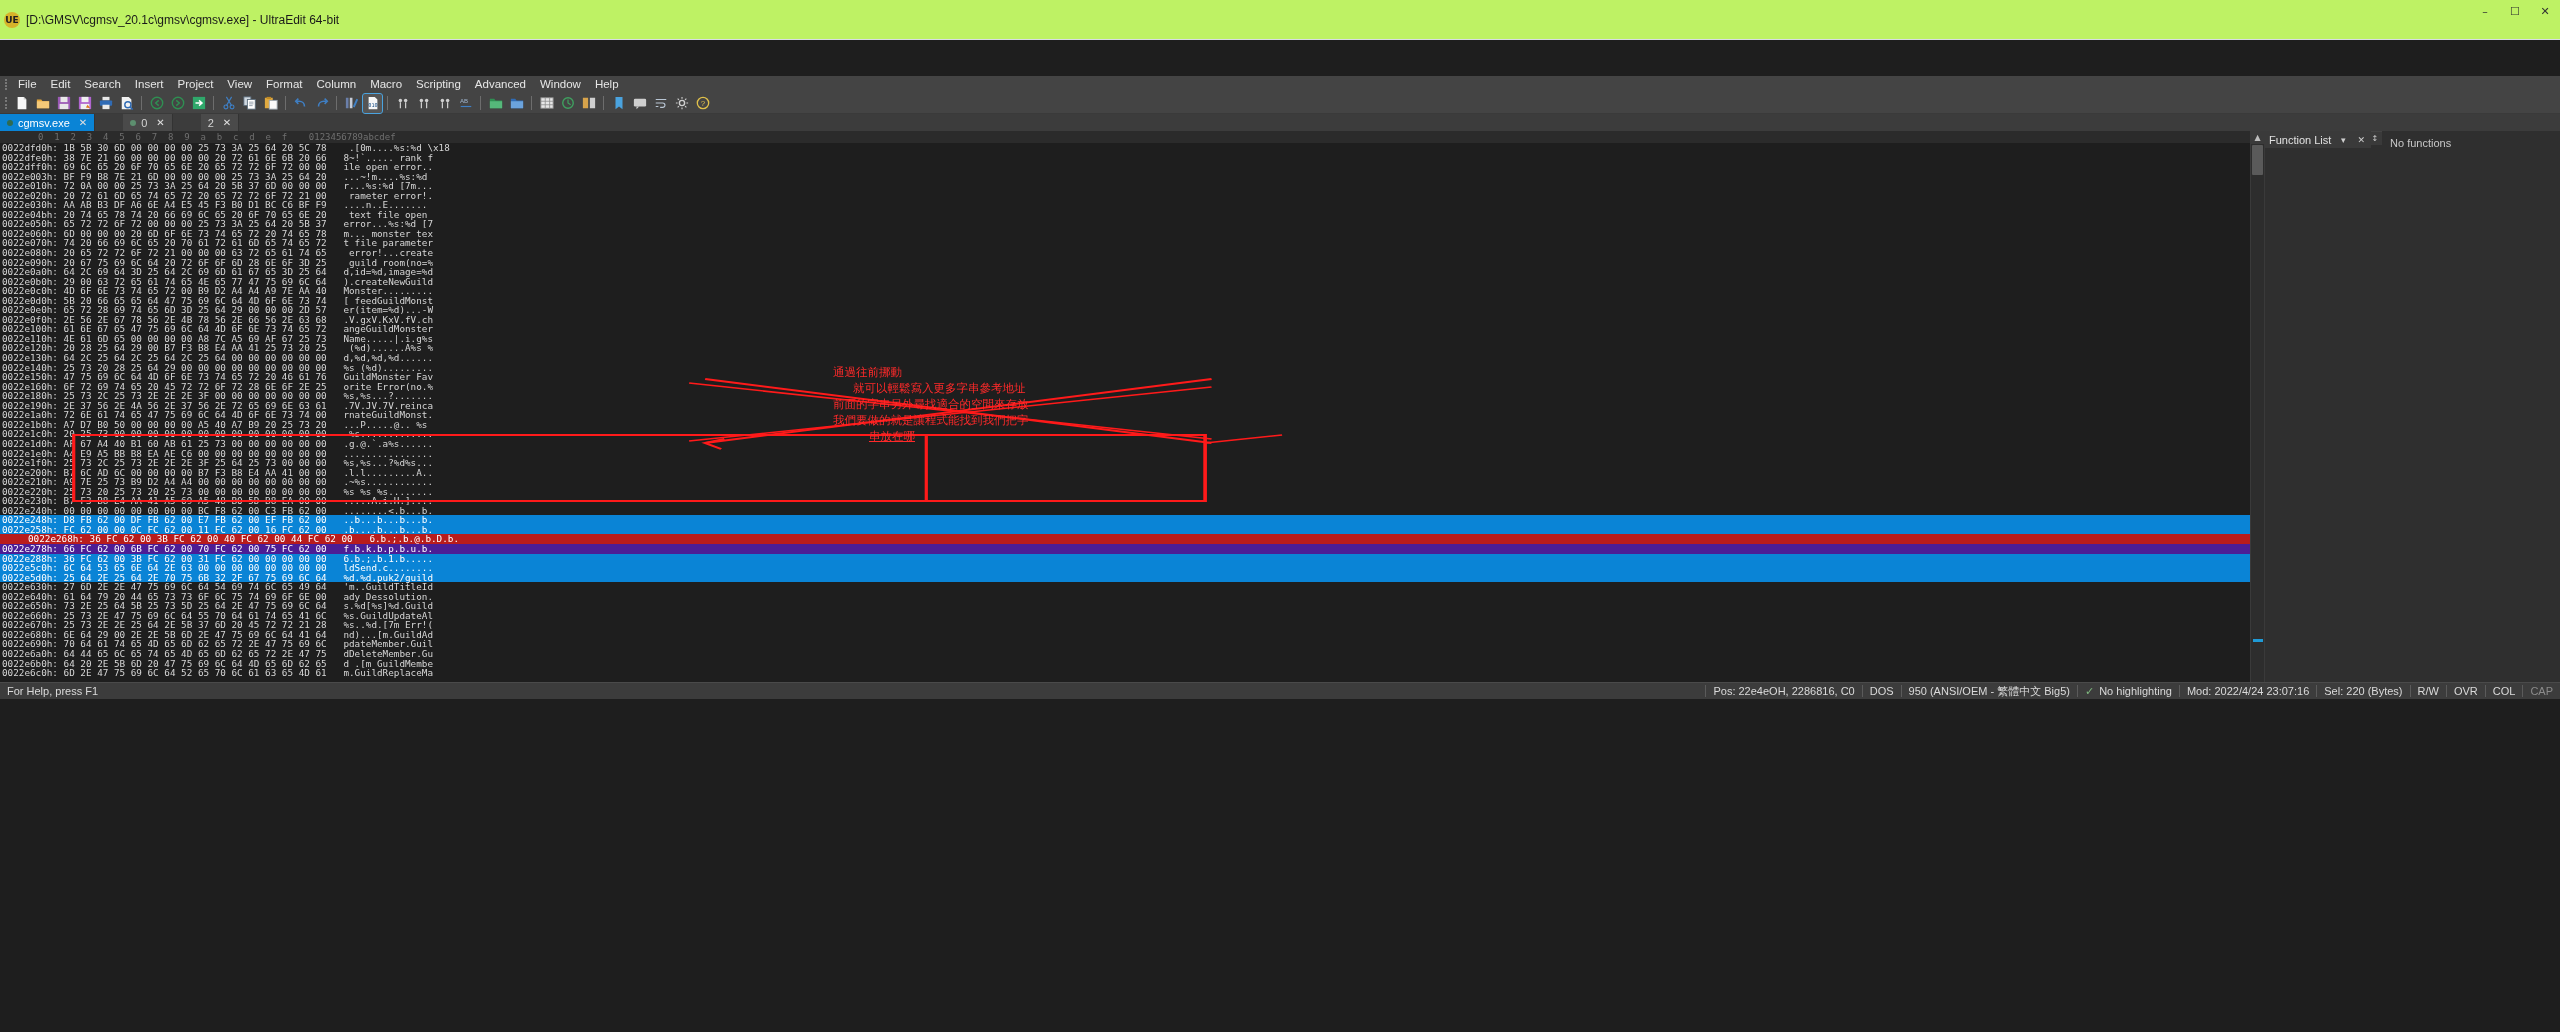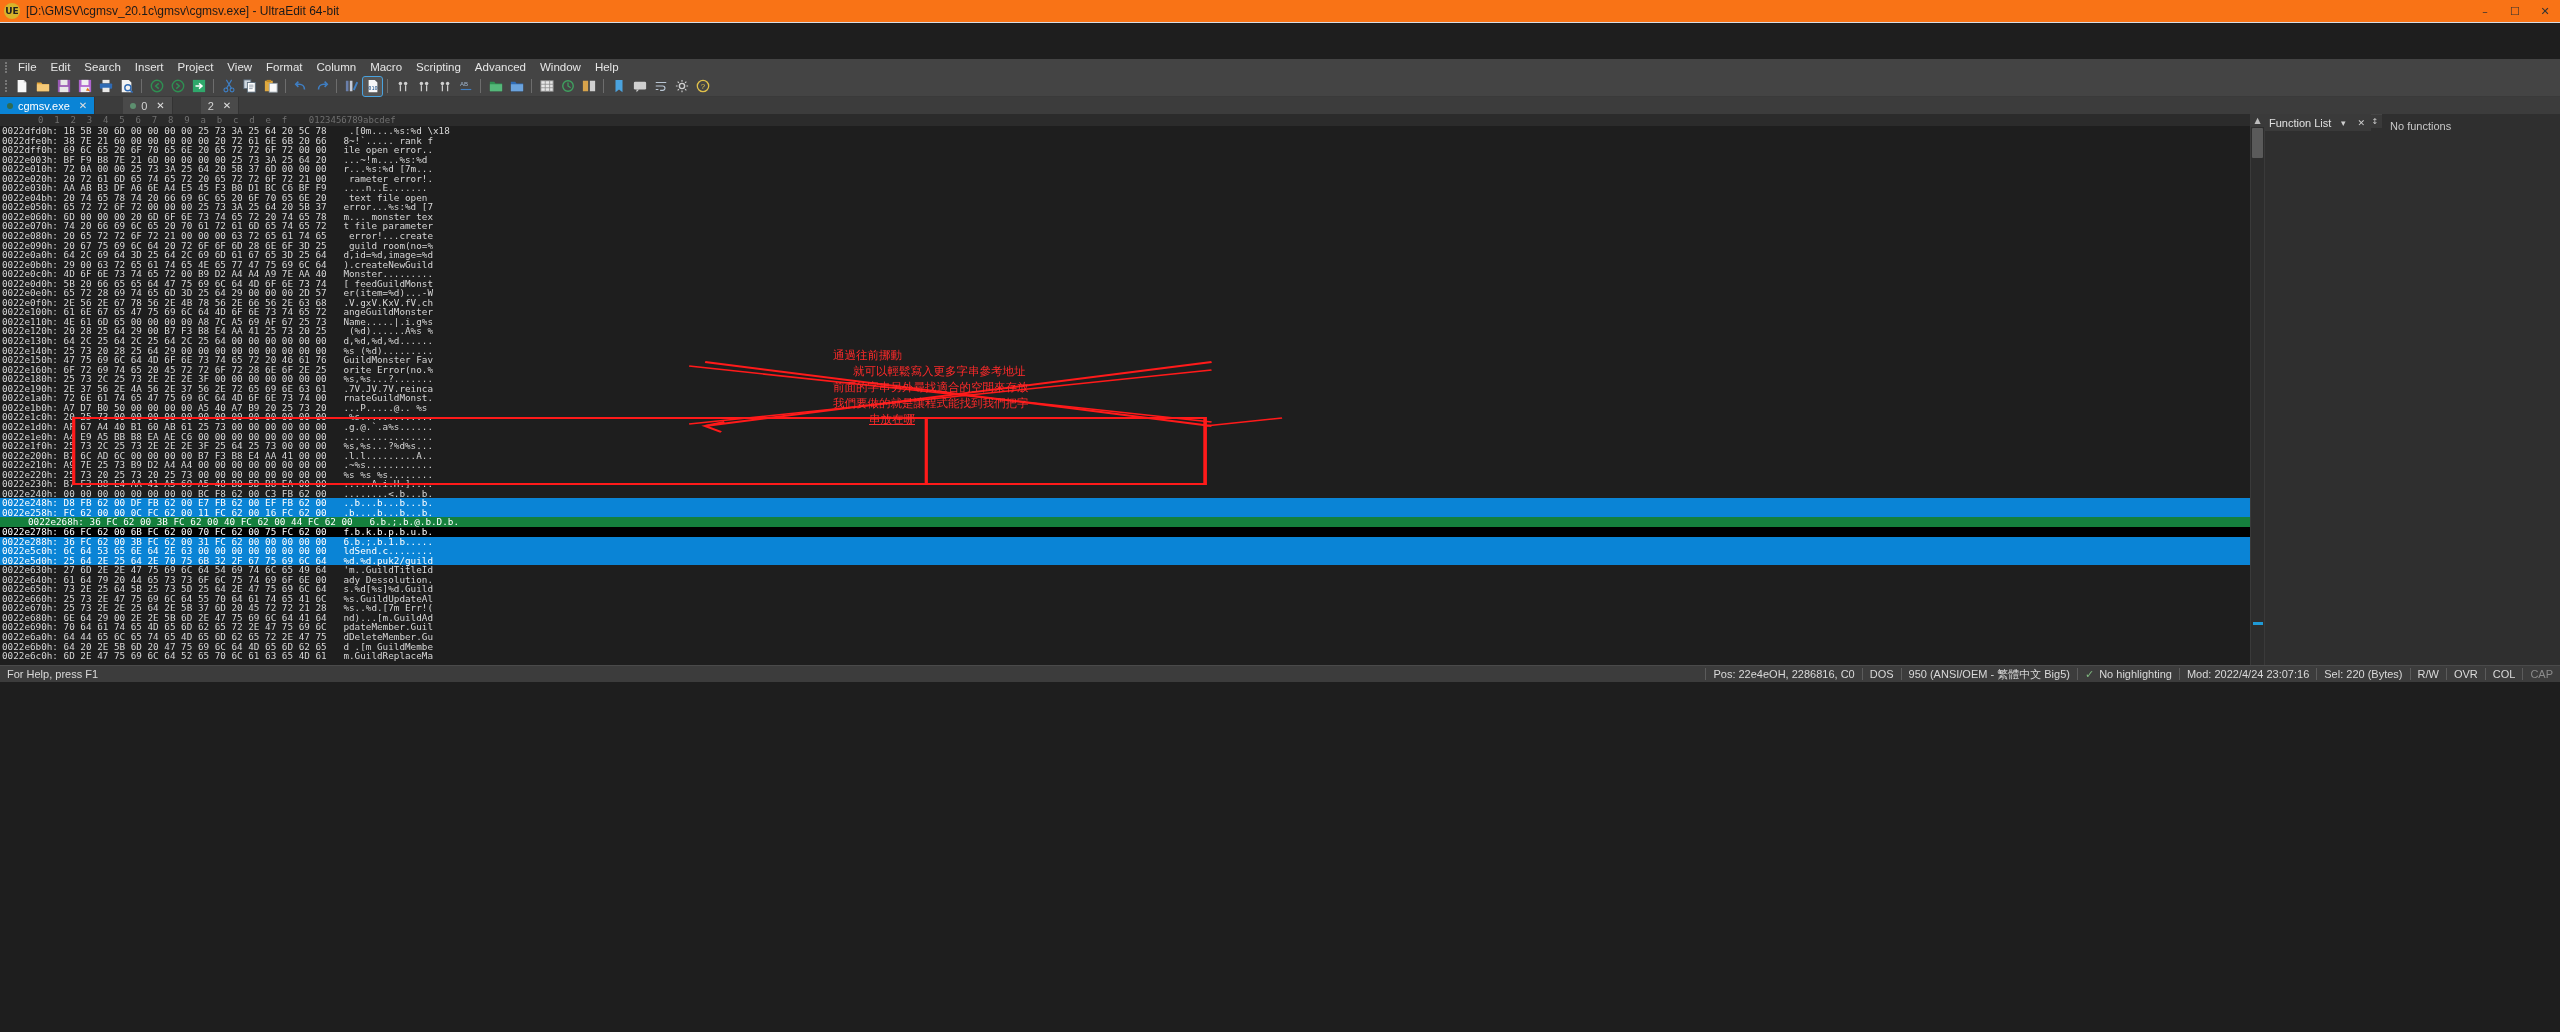--- a/index.html
+++ b/index.html
@@ -6,22 +6,22 @@
   html, body {
     margin: 0; padding: 0;
     width: 2560px; height: 1032px;
     overflow: hidden;
     background: #1e1e1e;
     font-family: "DejaVu Sans", sans-serif;
   }
 
   
   #titlebar {
-    height: 23px;
-    background: #f97316;
+    height: 40px;
+    background: #bef264;
     display: flex;
     align-items: center;
     position: relative;
     border-bottom: 1px solid #d8dde4;
   }
   #app-logo {
     width: 16px; height: 16px;
     margin-left: 4px; margin-right: 6px;
     border-radius: 50%;
     background: #d7b32a;
@@ -545,22 +545,22 @@
           <div class="hexline">0022e1d0h: AF 67 A4 40 B1 60 AB 61 25 73 00 00 00 00 00 00   .g.@.`.a%s......</div>
           <div class="hexline">0022e1e0h: A4 E9 A5 BB B8 EA AE C6 00 00 00 00 00 00 00 00   ................</div>
           <div class="hexline">0022e1f0h: 25 73 2C 25 73 2E 2E 2E 3F 25 64 25 73 00 00 00   %s,%s...?%d%s...</div>
           <div class="hexline">0022e200h: B7 6C AD 6C 00 00 00 00 B7 F3 B8 E4 AA 41 00 00   .l.l.........A..</div>
           <div class="hexline">0022e210h: A9 7E 25 73 B9 D2 A4 A4 00 00 00 00 00 00 00 00   .~%s............</div>
           <div class="hexline">0022e220h: 25 73 20 25 73 20 25 73 00 00 00 00 00 00 00 00   %s %s %s........</div>
           <div class="hexline">0022e230h: B7 F3 B8 E4 AA 41 A5 69 A5 48 B0 5D B8 EA 00 00   .....A.i.H.]....</div>
           <div class="hexline">0022e240h: 00 00 00 00 00 00 00 00 BC F8 62 00 C3 FB 62 00   ........&lt;.b...b.</div>
           <div class="hexline" style="background: rgb(10, 132, 214); color: rgb(255, 255, 255);">0022e248h: D8 FB 62 00 DF FB 62 00 E7 FB 62 00 EF FB 62 00   ..b...b...b...b.</div>
           <div class="hexline" style="background: rgb(10, 132, 214); color: rgb(255, 255, 255);">0022e258h: FC 62 00 00 0C FC 62 00 11 FC 62 00 16 FC 62 00   .b....b...b...b.</div>
-          <div class="hexline" style="background: #15803d; color: rgb(255, 255, 255); padding-left: 28px;">0022e268h: 36 FC 62 00 3B FC 62 00 40 FC 62 00 44 FC 62 00   6.b.;.b.@.b.D.b.</div>
-          <div class="hexline" style="background: #000000; color: rgb(255, 255, 255);">0022e278h: 66 FC 62 00 6B FC 62 00 70 FC 62 00 75 FC 62 00   f.b.k.b.p.b.u.b.</div>
+          <div class="hexline" style="background: #b91c1c; color: rgb(255, 255, 255); padding-left: 28px;">0022e268h: 36 FC 62 00 3B FC 62 00 40 FC 62 00 44 FC 62 00   6.b.;.b.@.b.D.b.</div>
+          <div class="hexline" style="background: #4c1d95; color: rgb(255, 255, 255);">0022e278h: 66 FC 62 00 6B FC 62 00 70 FC 62 00 75 FC 62 00   f.b.k.b.p.b.u.b.</div>
           <div class="hexline" style="background: rgb(10, 132, 214); color: rgb(255, 255, 255);">0022e288h: 36 FC 62 00 3B FC 62 00 31 FC 62 00 00 00 00 00   6.b.;.b.1.b.....</div>
           <div class="hexline" style="background: rgb(10, 132, 214); color: rgb(255, 255, 255);">0022e5c0h: 6C 64 53 65 6E 64 2E 63 00 00 00 00 00 00 00 00   ldSend.c........</div>
           <div class="hexline" style="background: rgb(10, 132, 214); color: rgb(255, 255, 255);">0022e5d0h: 25 64 2E 25 64 2E 70 75 6B 32 2F 67 75 69 6C 64   %d.%d.puk2/guild</div>
           <div class="hexline">0022e630h: 27 6D 2E 2E 47 75 69 6C 64 54 69 74 6C 65 49 64   'm..GuildTitleId</div>
           <div class="hexline">0022e640h: 61 64 79 20 44 65 73 73 6F 6C 75 74 69 6F 6E 00   ady Dessolution.</div>
           <div class="hexline">0022e650h: 73 2E 25 64 5B 25 73 5D 25 64 2E 47 75 69 6C 64   s.%d[%s]%d.Guild</div>
           <div class="hexline">0022e660h: 25 73 2E 47 75 69 6C 64 55 70 64 61 74 65 41 6C   %s.GuildUpdateAl</div>
           <div class="hexline">0022e670h: 25 73 2E 2E 25 64 2E 5B 37 6D 20 45 72 72 21 28   %s..%d.[7m Err!(</div>
           <div class="hexline">0022e680h: 6E 64 29 00 2E 2E 5B 6D 2E 47 75 69 6C 64 41 64   nd)...[m.GuildAd</div>
           <div class="hexline">0022e690h: 70 64 61 74 65 4D 65 6D 62 65 72 2E 47 75 69 6C   pdateMember.Guil</div>

